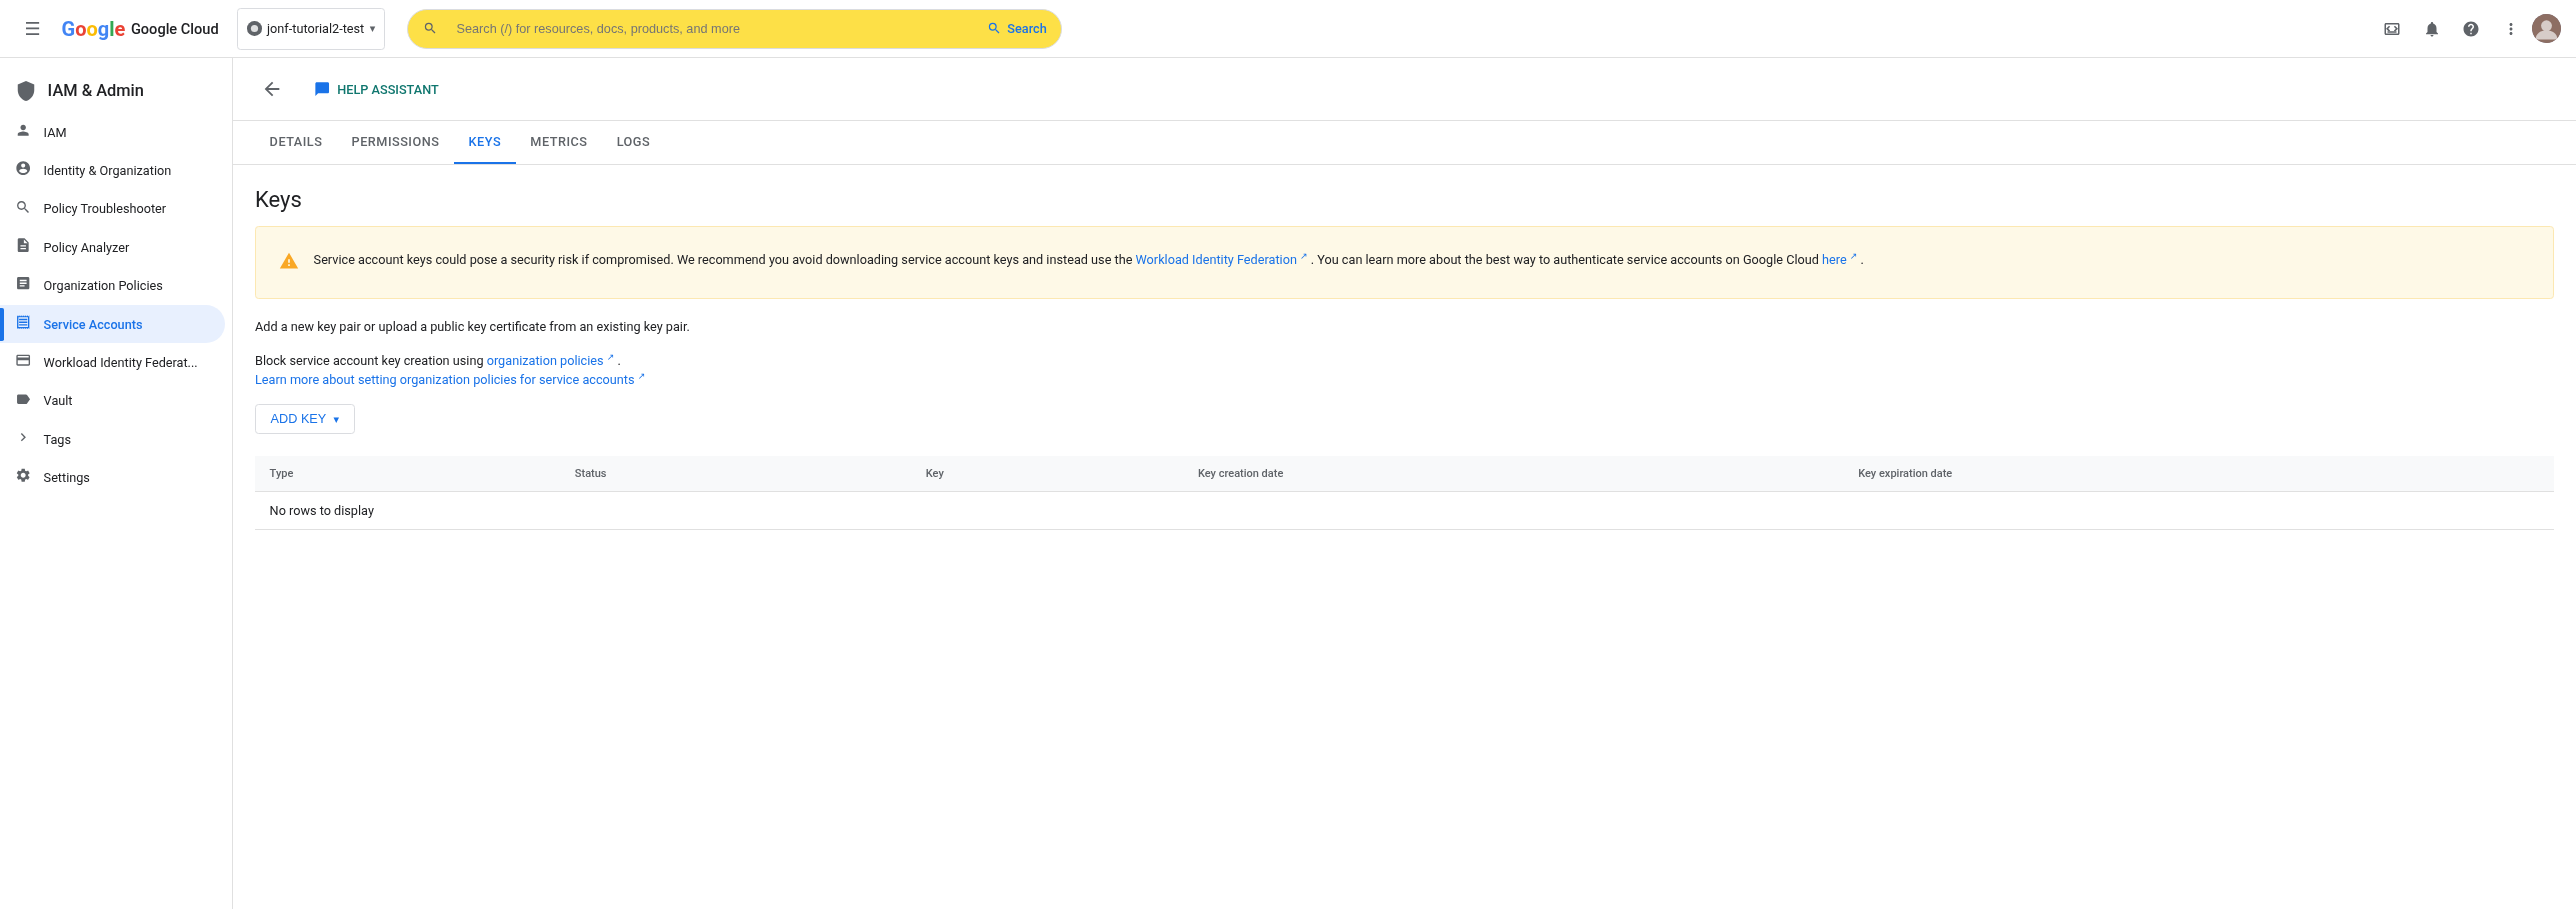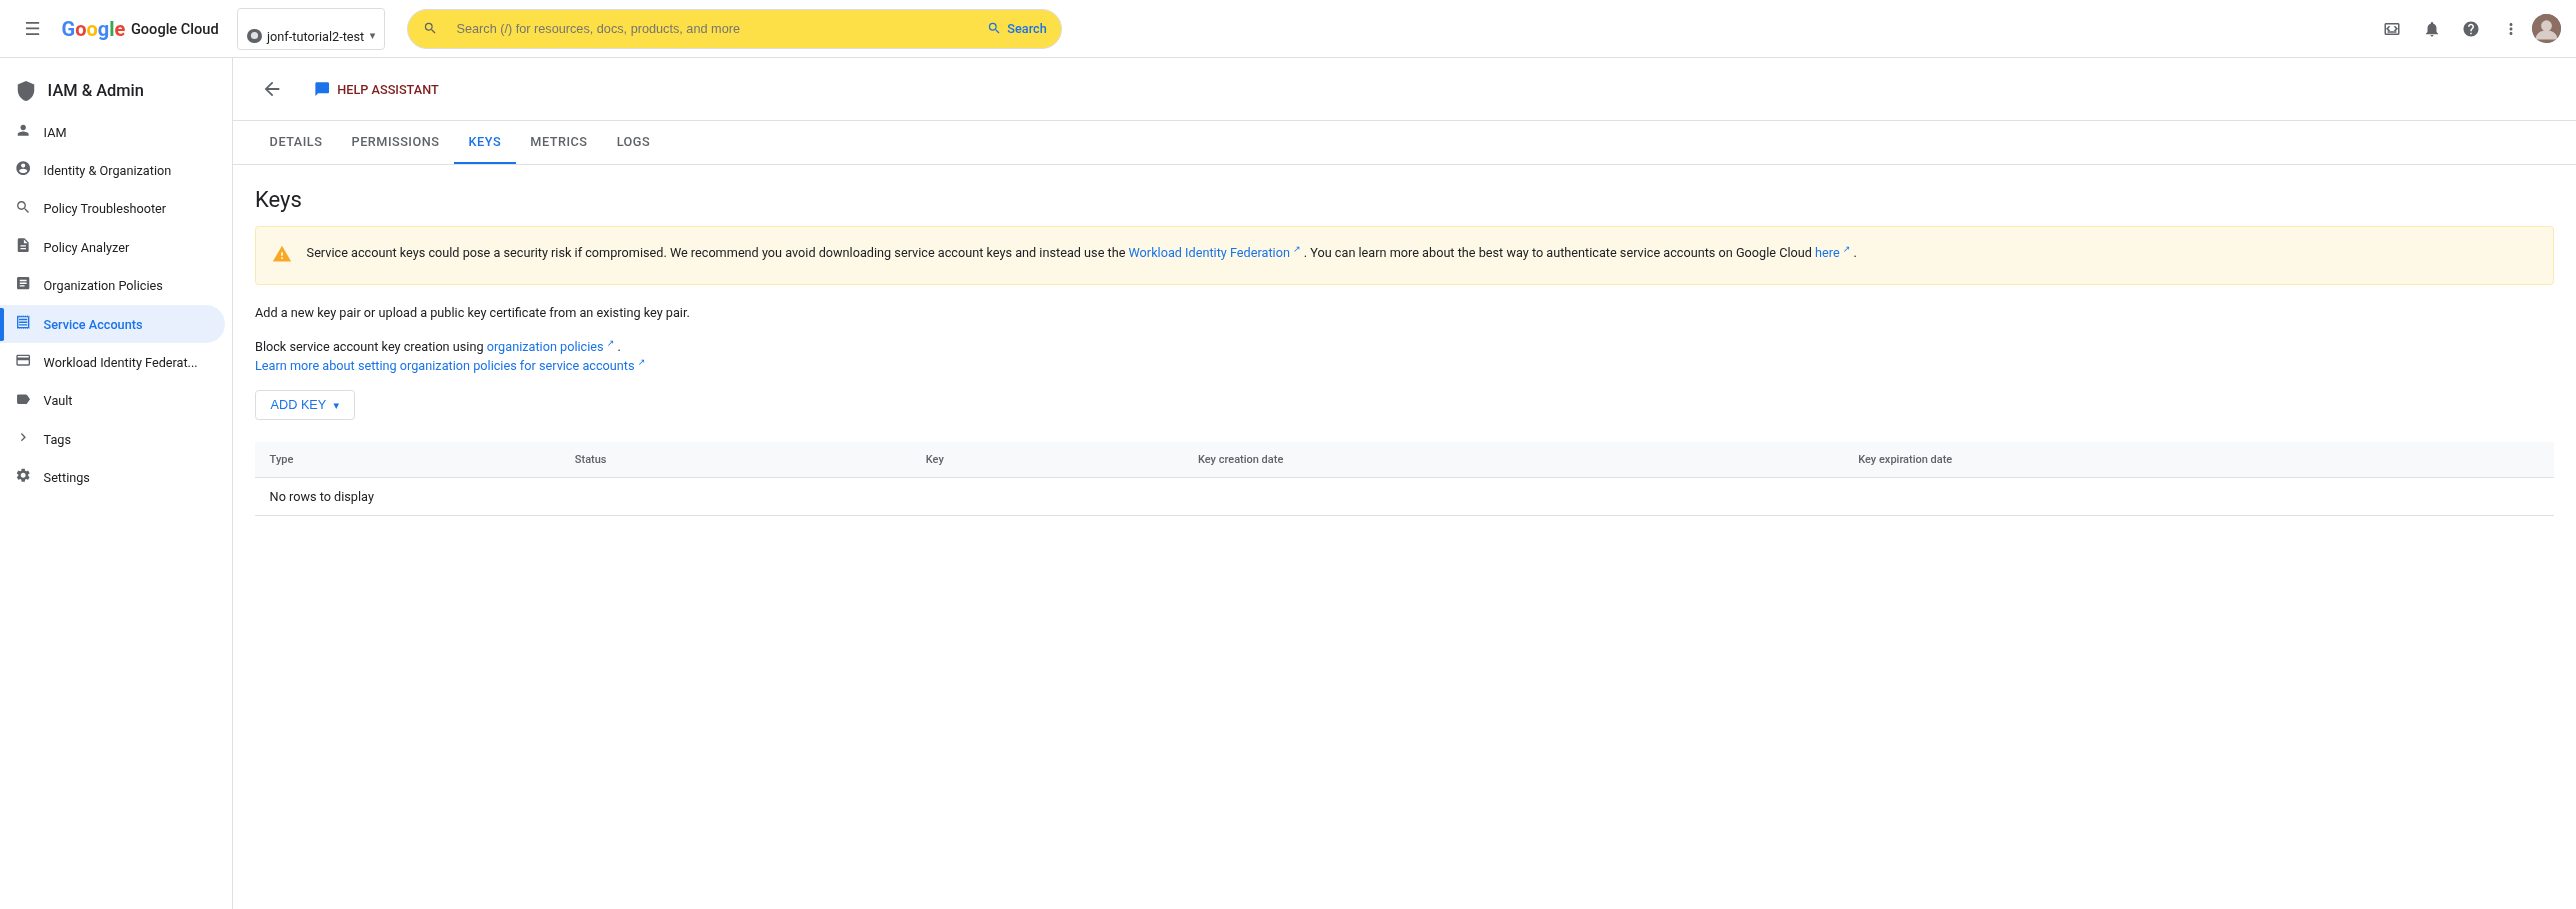--- a/index.html
+++ b/index.html
@@ -19,21 +19,21 @@
     }
     .top-nav .hamburger { cursor: pointer; color: #5f6368; font-size: 18px; width: 36px; height: 36px; display: flex; align-items: center; justify-content: center; border-radius: 50%; }
     .google-cloud-logo { display: flex; align-items: center; gap: 5.5px; margin-right: 7.3px; }
     .google-cloud-logo .logo-text { font-size: 14.6px; font-weight: 500; color: #202124; white-space: nowrap; }
     .g-blue { color: #4285F4; }
     .g-red { color: #EA4335; }
     .g-yellow { color: #FBBC04; }
     .g-green { color: #34A853; }
 
     .project-selector {
-      display: flex; align-items: flex-start; gap: 5.5px;
+      display: flex; align-items: center; gap: 5.5px;
       border: 0.9px solid #dadce0; border-radius: 3.6px;
       padding: 20px 9px; cursor: pointer; min-width: 146px;
       height: 33px;
     }
     .project-dot { width: 14.6px; height: 14.6px; background: #5f6368; border-radius: 50%; display: flex; align-items: center; justify-content: center; }
     .project-name { font-size: 12.7px; color: #202124; }
     .project-arrow { color: #5f6368; font-size: 11px; }
 
     .search-bar {
       flex: 1; max-width: 655px; margin: 0 11px;
@@ -95,21 +95,21 @@
     
     .page-header {
       display: flex; align-items: center; gap: 14.6px;
       padding: 14.6px 22px;
       border-bottom: 0.9px solid #e0e0e0;
     }
     .back-btn { color: #5f6368; cursor: pointer; font-size: 18px; width: 33px; height: 33px; display: flex; align-items: center; justify-content: center; border-radius: 50%; }
     .page-title { font-size: 20px; font-weight: 400; color: #202124; flex: 1; }
     .help-assistant-btn {
       display: flex; align-items: center; gap: 7.3px;
-      color: #7f1d1d; cursor: pointer; font-size: 12.7px; font-weight: 500;
+      color: #0f766e; cursor: pointer; font-size: 12.7px; font-weight: 500;
       padding: 7.3px 11px; border-radius: 3.6px;
     }
 
     
     .tabs {
       display: flex; align-items: center;
       padding: 0 22px;
       border-bottom: 0.9px solid #e0e0e0;
     }
     .tab {
@@ -122,21 +122,21 @@
     .tab.active { color: #1a73e8; border-bottom-color: #1a73e8; }
 
     
     .keys-content { padding: 22px; }
     .keys-title { font-size: 22px; font-weight: 400; color: #202124; margin-bottom: 14.6px; }
 
     
     .warning-banner {
       display: flex; align-items: flex-start; gap: 14.6px;
       background: #fef9e7; border: 0.9px solid #fce8b2;
-      border-radius: 3.6px; padding: 16px; margin-bottom: 18px;
+      border-radius: 3.6px; padding: 23px; margin-bottom: 18px;
     }
     .warning-icon { font-size: 18px; color: #f9a825; flex-shrink: 0; margin-top: 0.9px; }
     .warning-text { font-size: 12.7px; color: #202124; line-height: 1.5; }
     .warning-link { color: #1a73e8; text-decoration: none; }
     .external-icon { font-size: 9px; vertical-align: super; }
 
     .info-text { font-size: 12.7px; color: #202124; margin-bottom: 14.6px; line-height: 1.5; }
     .info-link { color: #1a73e8; text-decoration: none; }
 
     

